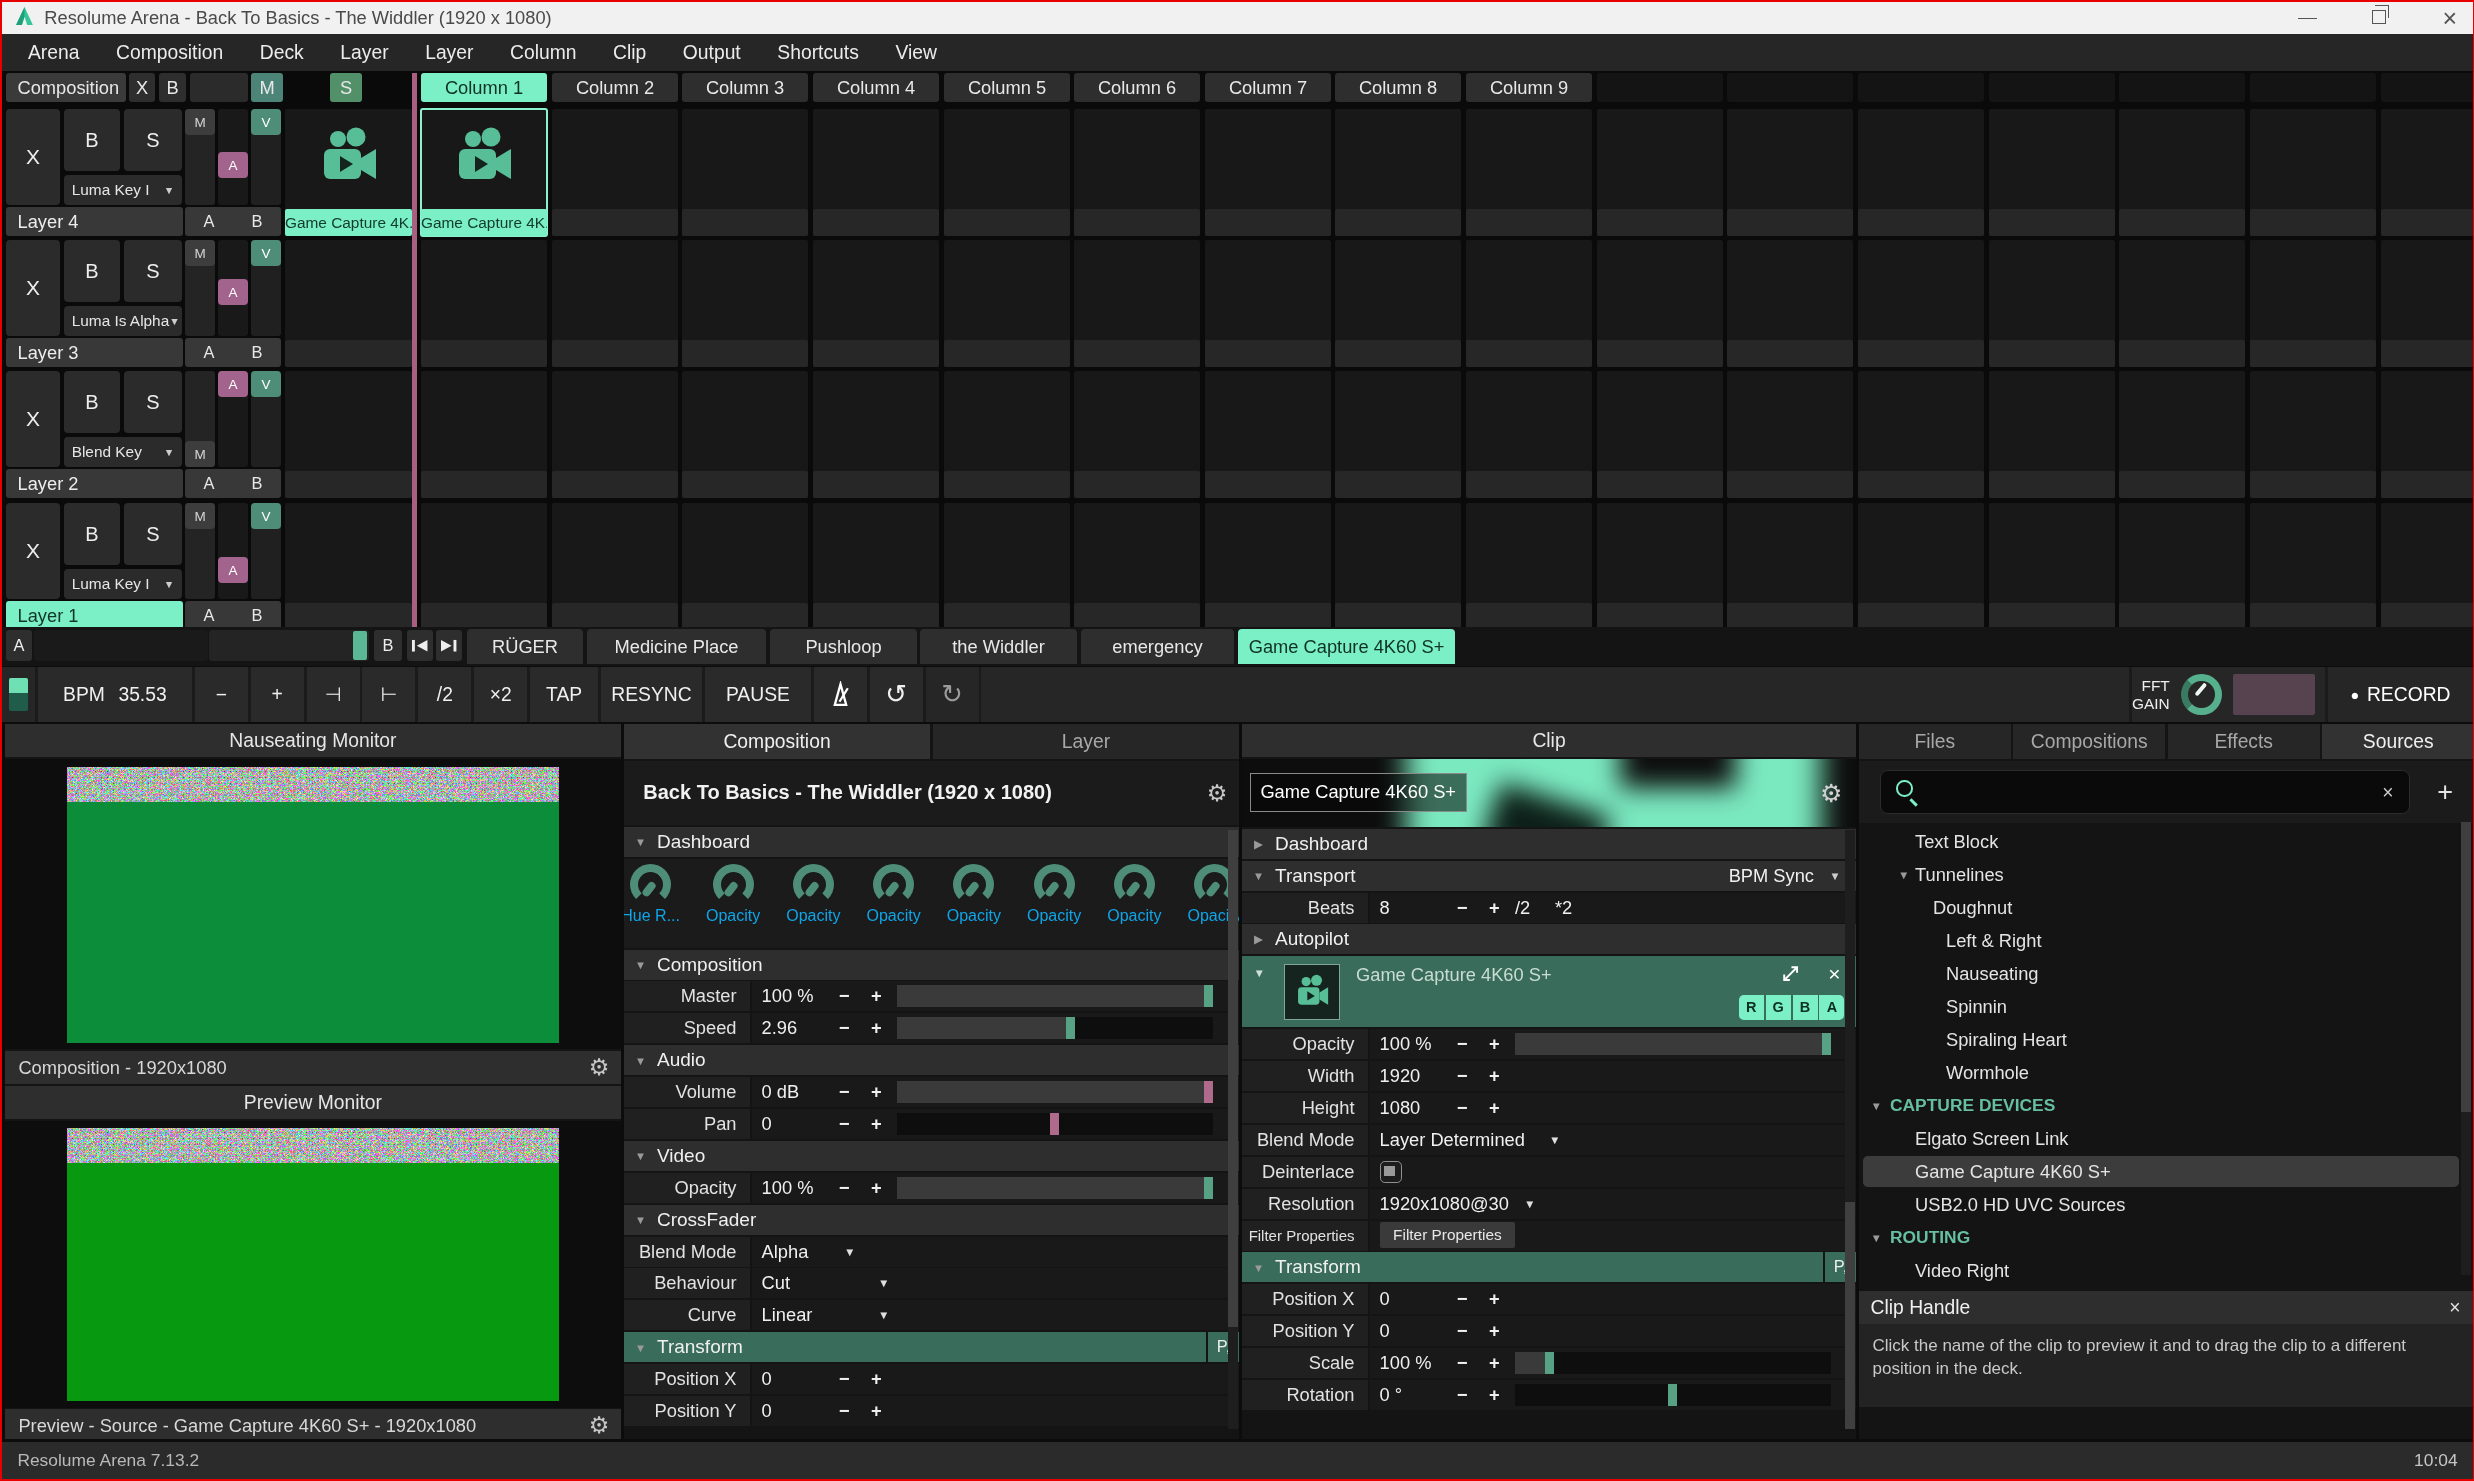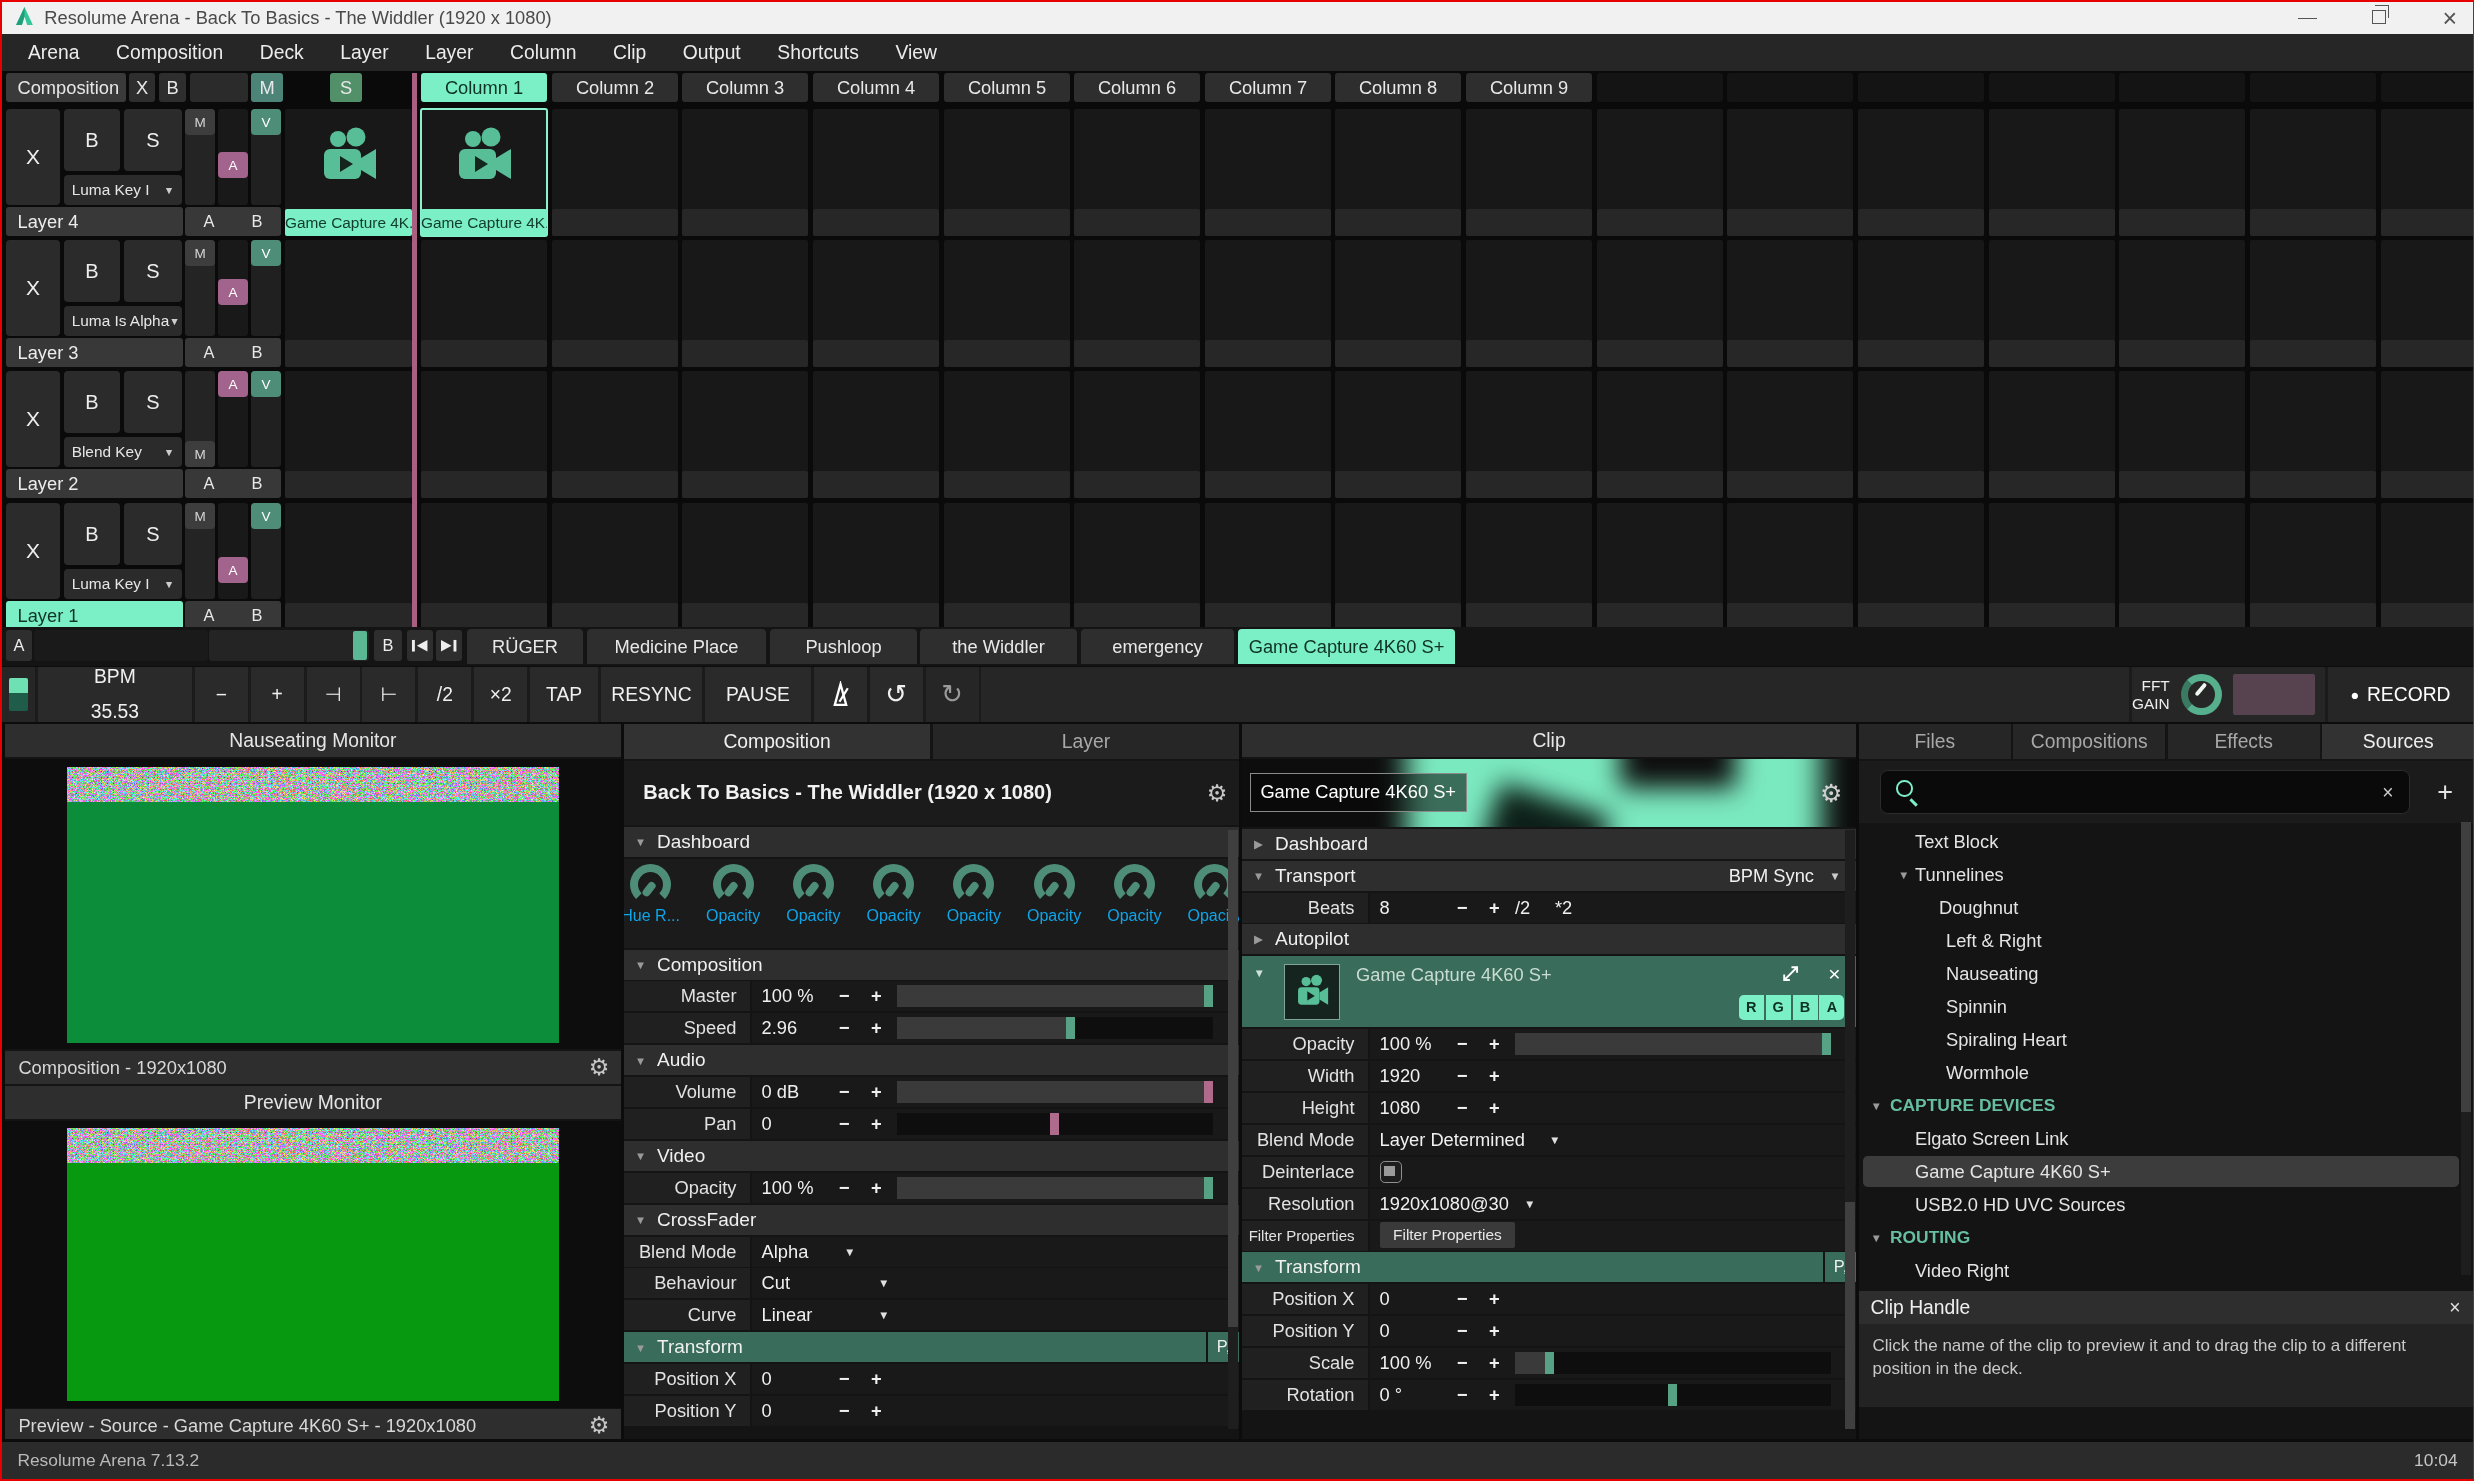--- a/index.html
+++ b/index.html
@@ -621,21 +621,21 @@
     </div>
     <div id="decktabs" style="display:contents"><div class="decktab" style="left: 465px; width: 116px;">RÜGER</div><div class="decktab" style="left: 585px; width: 179px;">Medicine Place</div><div class="decktab" style="left: 768px; width: 147px;">Pushloop</div><div class="decktab" style="left: 918px; width: 157px;">the Widdler</div><div class="decktab" style="left: 1079px; width: 153px;">emergency</div><div class="decktab active" style="left: 1236px; width: 217px;">Game Capture 4K60 S+</div></div>
   </div>
 
   <div class="bpmbar">
     <div class="launchq">
         <span class="sq">
           <i></i>
         </span>
       </div>
-    <div class="bpmcell" style="width:154px;gap:13.5px;flex-direction:column;">
+    <div class="bpmcell" style="width:154px;gap:13.5px;">
       <span>BPM</span>
         <span>35.53</span>
     </div>
     <div class="bpmcell" style="width:53px;">−</div>
     <div class="bpmcell" style="width:53px;">+</div>
     <div class="bpmcell" style="width:53px;">⊣</div>
     <div class="bpmcell" style="width:53px;">⊢</div>
     <div class="bpmcell" style="width:53px;">/2</div>
     <div class="bpmcell" style="width:53px;">×2</div>
     <div class="bpmcell" style="width:68px;">TAP</div>
@@ -1060,21 +1060,21 @@
       </div>
       <div class="blist" id="brow-list">
           <div class="bitem">
             <span class="btxt" style="left: 56px;">Text Block</span>
           </div>
           <div class="bitem">
             <span class="btri" style="left: 39px;">▼</span>
             <span class="btxt" style="left: 56px;">Tunnelines</span>
           </div>
           <div class="bitem">
-            <span class="btxt" style="left: 80px;">Doughnut</span>
+            <span class="btxt" style="left: 74px;">Doughnut</span>
           </div>
           <div class="bitem">
             <span class="btxt" style="left: 87px;">Left &amp; Right</span>
           </div>
           <div class="bitem">
             <span class="btxt" style="left: 87px;">Nauseating</span>
           </div>
           <div class="bitem">
             <span class="btxt" style="left: 87px;">Spinnin</span>
           </div>

